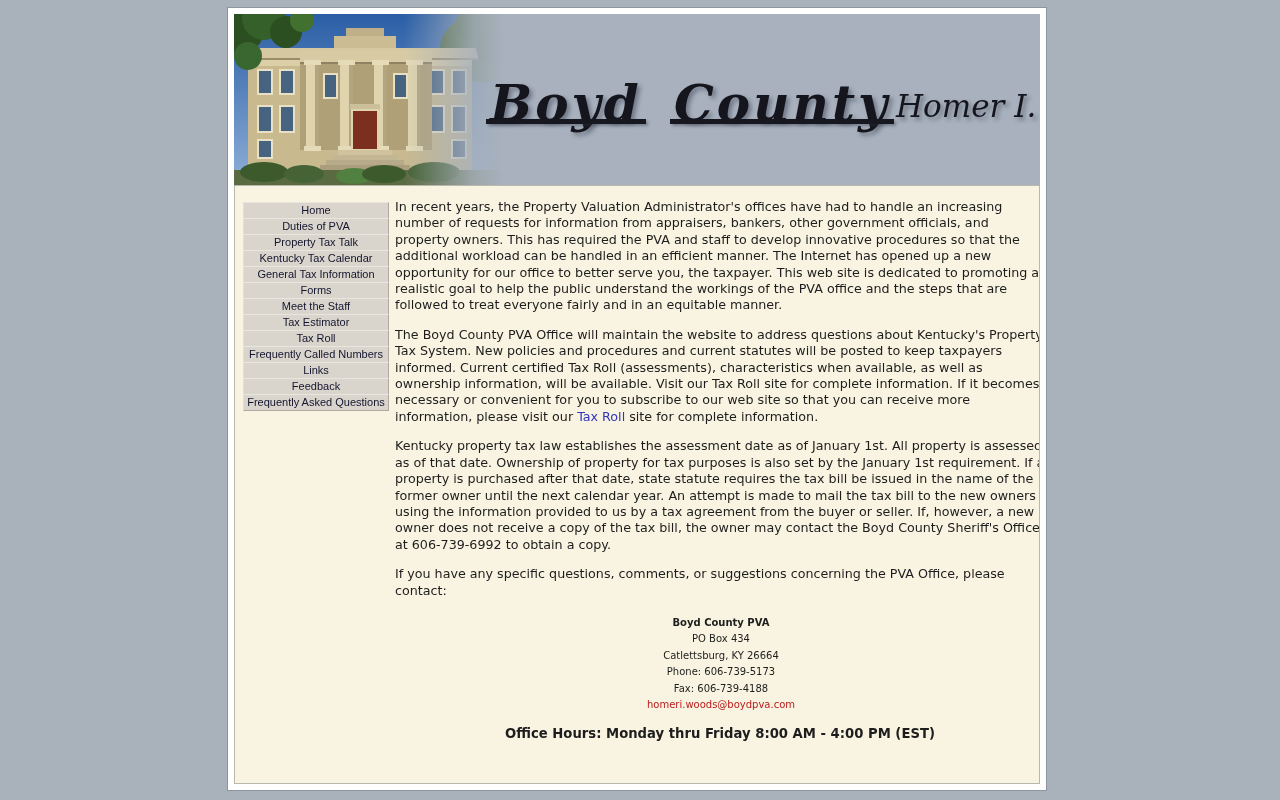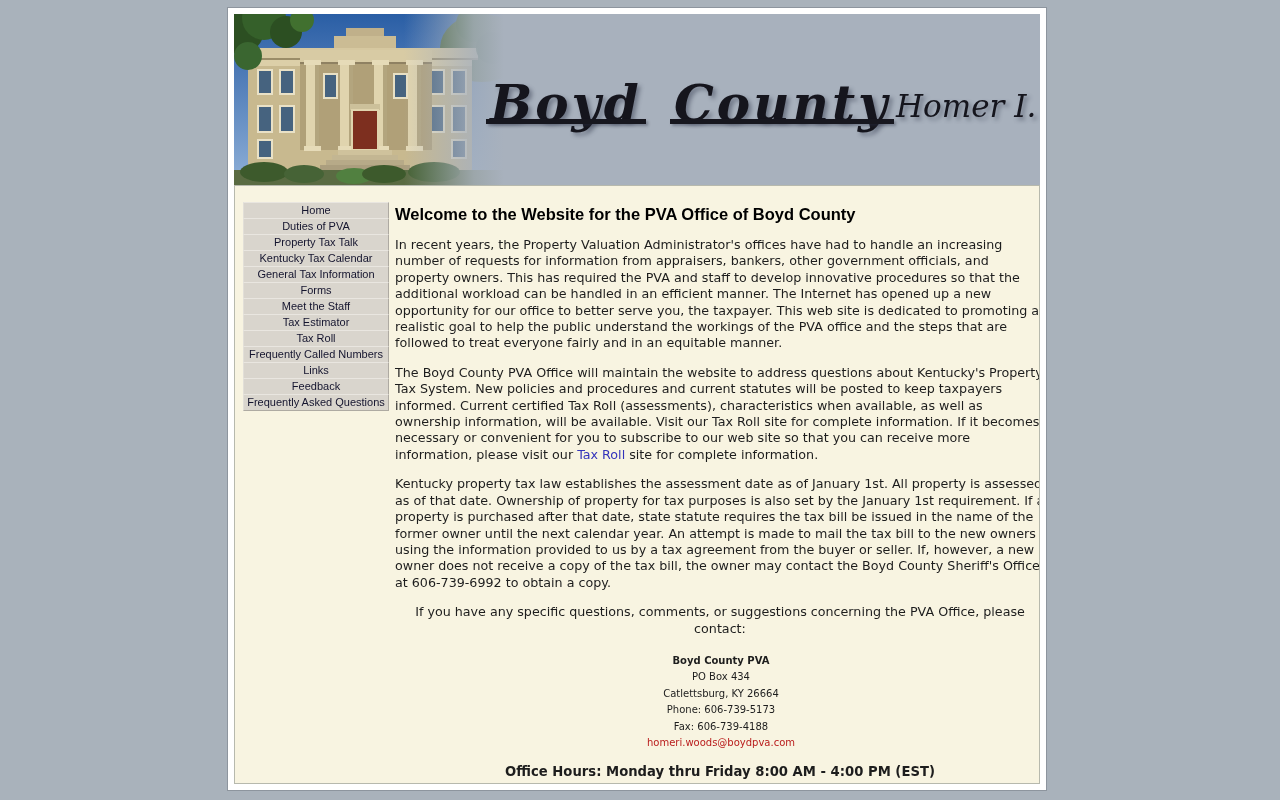--- a/index.html
+++ b/index.html
@@ -73,21 +73,21 @@
   .main { position:absolute; left:160px; top:0; width:652px; }
   .main h1 {
     font-family:"Liberation Sans", sans-serif; font-size:16.5px; line-height:20px;
     color:#000000; margin:18px 0 0 0;
   }
   .main p {
     font-size:12.7px; line-height:16.4px; color:#1d1d1d;
     margin:13px 16px 0 0; width:650px;
   }
   a.text-link { color:#3333bb; text-decoration:none; cursor:pointer; }
-  .centered { text-align:center; }
+  .centered { }
   .contact-block { margin-top:16px; text-align:center; }
   .contact-line {
     font-size:10px; line-height:16.4px; color:#1d1d1d; display:block;
   }
   .contact-name { font-weight:bold; }
   a.email-link { color:#b91c1c; text-decoration:none; cursor:pointer; }
   .office-hours {
     font-weight:bold; text-align:center; font-size:13.2px !important;
   }
 </style>
@@ -209,21 +209,20 @@
         <a class="nav-item" href="#">Meet the Staff</a>
         <a class="nav-item" href="#">Tax Estimator</a>
         <a class="nav-item" href="#">Tax Roll</a>
         <a class="nav-item" href="#">Frequently Called Numbers</a>
         <a class="nav-item" href="#">Links</a>
         <a class="nav-item" href="#">Feedback</a>
         <a class="nav-item" href="#">Frequently Asked Questions</a>
       </nav>
 
       <div class="main">
-        <h1>Welcome to the Website for the PVA Office of Boyd County</h1>
 
         <p>In recent years, the Property Valuation Administrator's offices have had to handle an increasing number of requests for information from appraisers, bankers, other government officials, and property owners. This has required the PVA and staff to develop innovative procedures so that the additional workload can be handled in an efficient manner. The Internet has opened up a new opportunity for our office to better serve you, the taxpayer. This web site is dedicated to promoting a realistic goal to help the public understand the workings of the PVA office and the steps that are followed to treat everyone fairly and in an equitable manner.</p>
 
         <p><span>The Boyd County PVA Office will maintain the website to address questions about Kentucky's Property Tax System. New policies and procedures and current statutes will be posted to keep taxpayers informed. Current certified Tax Roll (assessments), characteristics when available, as well as ownership information, will be available. Visit our Tax Roll site for complete information. If it becomes necessary or convenient for you to subscribe to our web site so that you can receive more information, please visit our </span><a class="text-link" href="#">Tax Roll</a><span> site for complete information.</span></p>
 
         <p>Kentucky property tax law establishes the assessment date as of January 1st. All property is assessed as of that date. Ownership of property for tax purposes is also set by the January 1st requirement. If a property is purchased after that date, state statute requires the tax bill be issued in the name of the former owner until the next calendar year. An attempt is made to mail the tax bill to the new owners using the information provided to us by a tax agreement from the buyer or seller. If, however, a new owner does not receive a copy of the tax bill, the owner may contact the Boyd County Sheriff's Office at 606-739-6992 to obtain a copy.</p>
 
         <p class="centered">If you have any specific questions, comments, or suggestions concerning the PVA Office, please contact:</p>
 
         <div class="contact-block">

